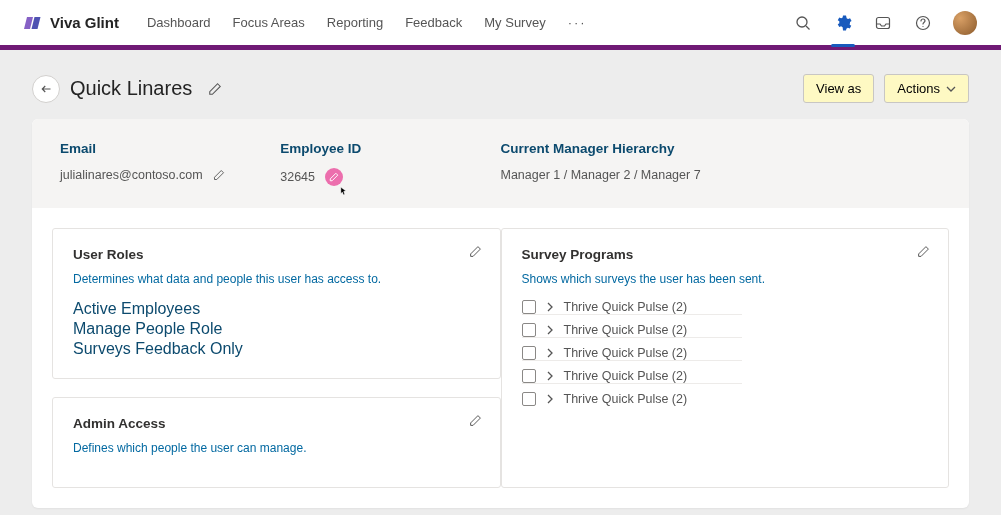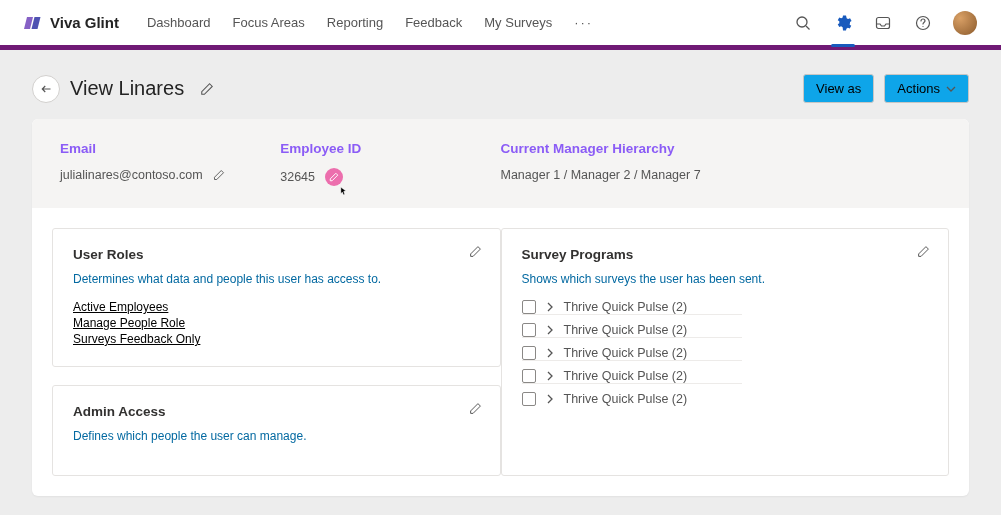--- a/index.html
+++ b/index.html
@@ -102,21 +102,21 @@
     margin-left: 16px;
     cursor: pointer;
     color: #555;
   }
   .header-actions {
     margin-left: auto;
     display: flex;
     gap: 10px;
   }
   .btn {
-    background: #0ea5e9;
+    background: #fef9c3;
     border: 1px solid #c8c6c4;
     border-radius: 3px;
     padding: 6px 12px;
     font-size: 13px;
     cursor: pointer;
     display: flex;
     align-items: center;
     gap: 6px;
   }
   .main-card {
@@ -128,21 +128,21 @@
   .info-strip {
     background: #f5f4f3;
     padding: 22px 28px;
     display: grid;
     grid-template-columns: 1fr 1fr 2fr;
     border-radius: 4px 4px 0 0;
   }
   .info-block .label {
     font-size: 13.5px;
     font-weight: 600;
-    color: #8b5cf6;
+    color: #0c4a6e;
     margin-bottom: 12px;
   }
   .info-block .value {
     font-size: 12.5px;
     color: #555;
     display: flex;
     align-items: center;
     gap: 10px;
   }
   .pink-edit {
@@ -181,23 +181,22 @@
     color: #0369a1;
     margin-bottom: 14px;
   }
   .panel .edit-top {
     position: absolute;
     top: 16px; right: 18px;
     cursor: pointer;
     color: #555;
   }
   .role-link {
-    font-size: 12px;
-    color: #000000;
-    text-decoration: underline;
+    font-size: 16px;
+    color: #0c4a6e;
     display: block;
     margin-bottom: 2px;
     cursor: pointer;
     width: fit-content;
   }
   .survey-list {
     display: flex;
     flex-direction: column;
     gap: 8px;
   }
@@ -236,21 +235,21 @@
       <path d="M4 4 L12 4 L8 20 L0 20 Z" fill="#8661c5"></path>
       <path d="M14 4 L22 4 L18 20 L10 20 Z" fill="#4f52b2"></path>
     </svg>
     <span class="brand-name">Viva Glint</span>
   </div>
   <div class="nav">
     <span class="nav-item">Dashboard</span>
     <span class="nav-item">Focus Areas</span>
     <span class="nav-item">Reporting</span>
     <span class="nav-item">Feedback</span>
-    <span class="nav-item">My Surveys</span>
+    <span class="nav-item">My Survey</span>
     <span class="nav-more">···</span>
   </div>
   <div class="topbar-right">
     <div class="icon-btn">
       <svg width="16" height="16" viewBox="0 0 16 16">
           <circle cx="7" cy="7" r="5" stroke="currentColor" stroke-width="1.3" fill="none"></circle>
           <line x1="11" y1="11" x2="14.5" y2="14.5" stroke="currentColor" stroke-width="1.3"></line>
         </svg>
     </div>
     <div class="icon-btn active">
@@ -275,21 +274,21 @@
   </div>
 </div>
 
 <div class="page">
   <div class="page-header">
     <div class="back-btn">
       <svg width="12" height="12" viewBox="0 0 16 16" stroke="#555" stroke-width="1.5" fill="none">
           <path d="M14 8H3M7 4L3 8l4 4"></path>
         </svg>
     </div>
-    <h1 class="page-title">View Linares</h1>
+    <h1 class="page-title">Quick Linares</h1>
     <span class="edit-icon">
       <svg width="14" height="14" viewBox="0 0 16 16" fill="none" stroke="currentColor" stroke-width="1.2">
           <path d="M11 2l3 3L5 14H2v-3L11 2z"></path>
         </svg>
     </span>
     <div class="header-actions">
       <button class="btn">
           <span>View as</span>
         </button>
       <button class="btn">

